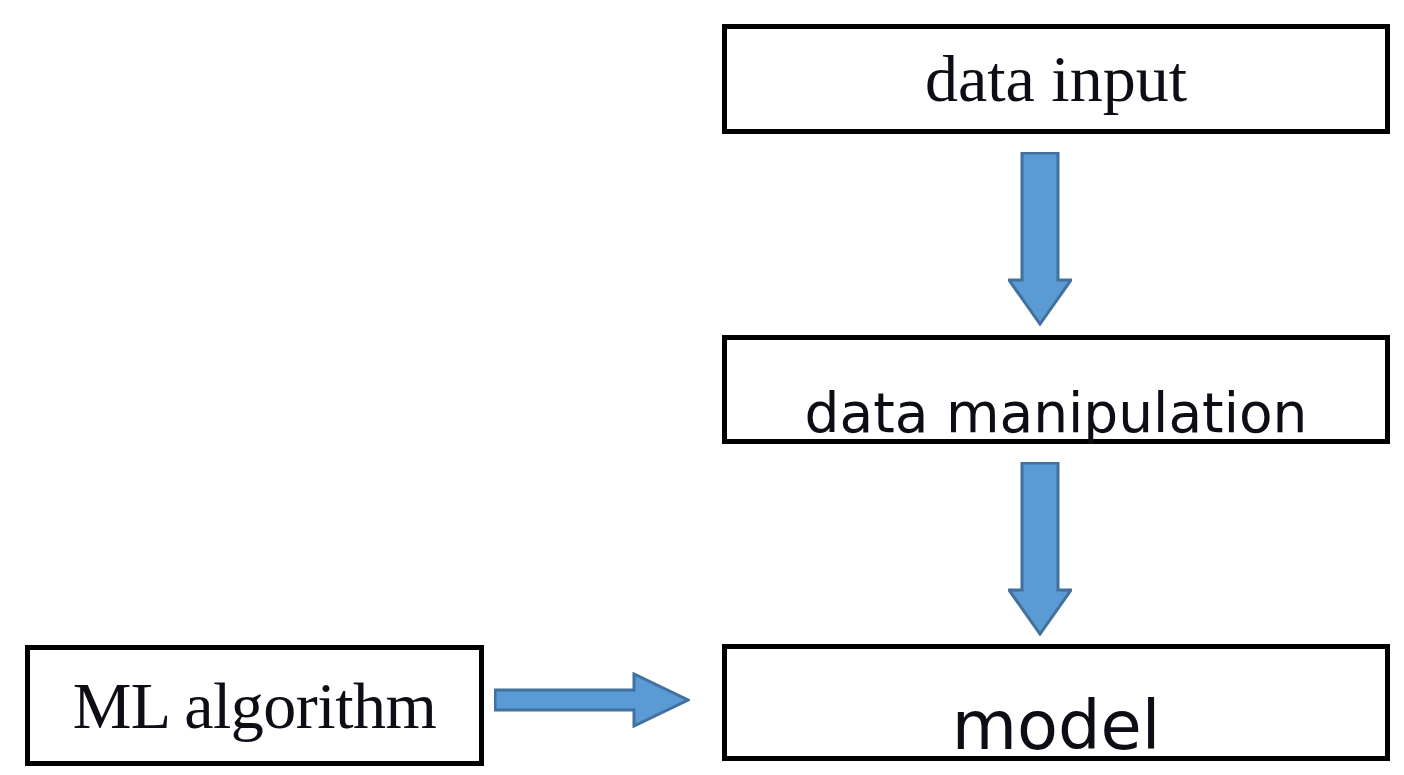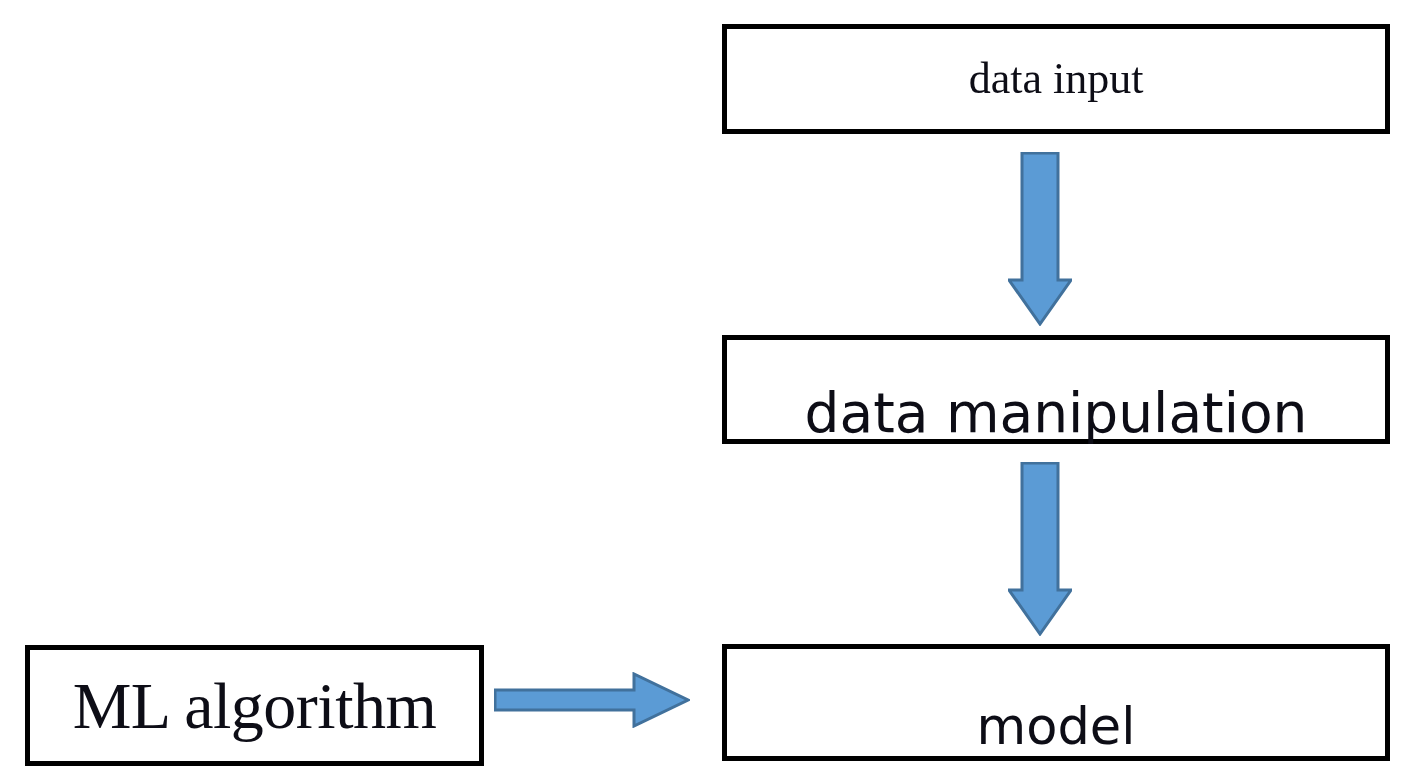--- a/index.html
+++ b/index.html
@@ -52,37 +52,37 @@
     font-weight: 400;
     margin-top: 48px;
   }
 
   #node-data-input {
     left: 722px;
     top: 24px;
     width: 668px;
     height: 110px;
   }
-  #node-data-input .node-label { font-size: 44px; }
+  #node-data-input .node-label { font-size: 66px; }
 
   #node-data-manipulation {
     left: 722px;
     top: 335px;
     width: 668px;
     height: 109px;
   }
   #node-data-manipulation .node-label { font-size: 55px; }
 
   #node-model {
     left: 722px;
     top: 644px;
     width: 668px;
     height: 117px;
   }
-  #node-model .node-label { font-size: 51px; }
+  #node-model .node-label { font-size: 67px; }
 
   #node-ml-algorithm {
     left: 13px;
     top: 645px;
     width: 459px;
     height: 121px;
     margin-left: 12px;
   }
   #node-ml-algorithm .node-label {
     font-size: 66px;

